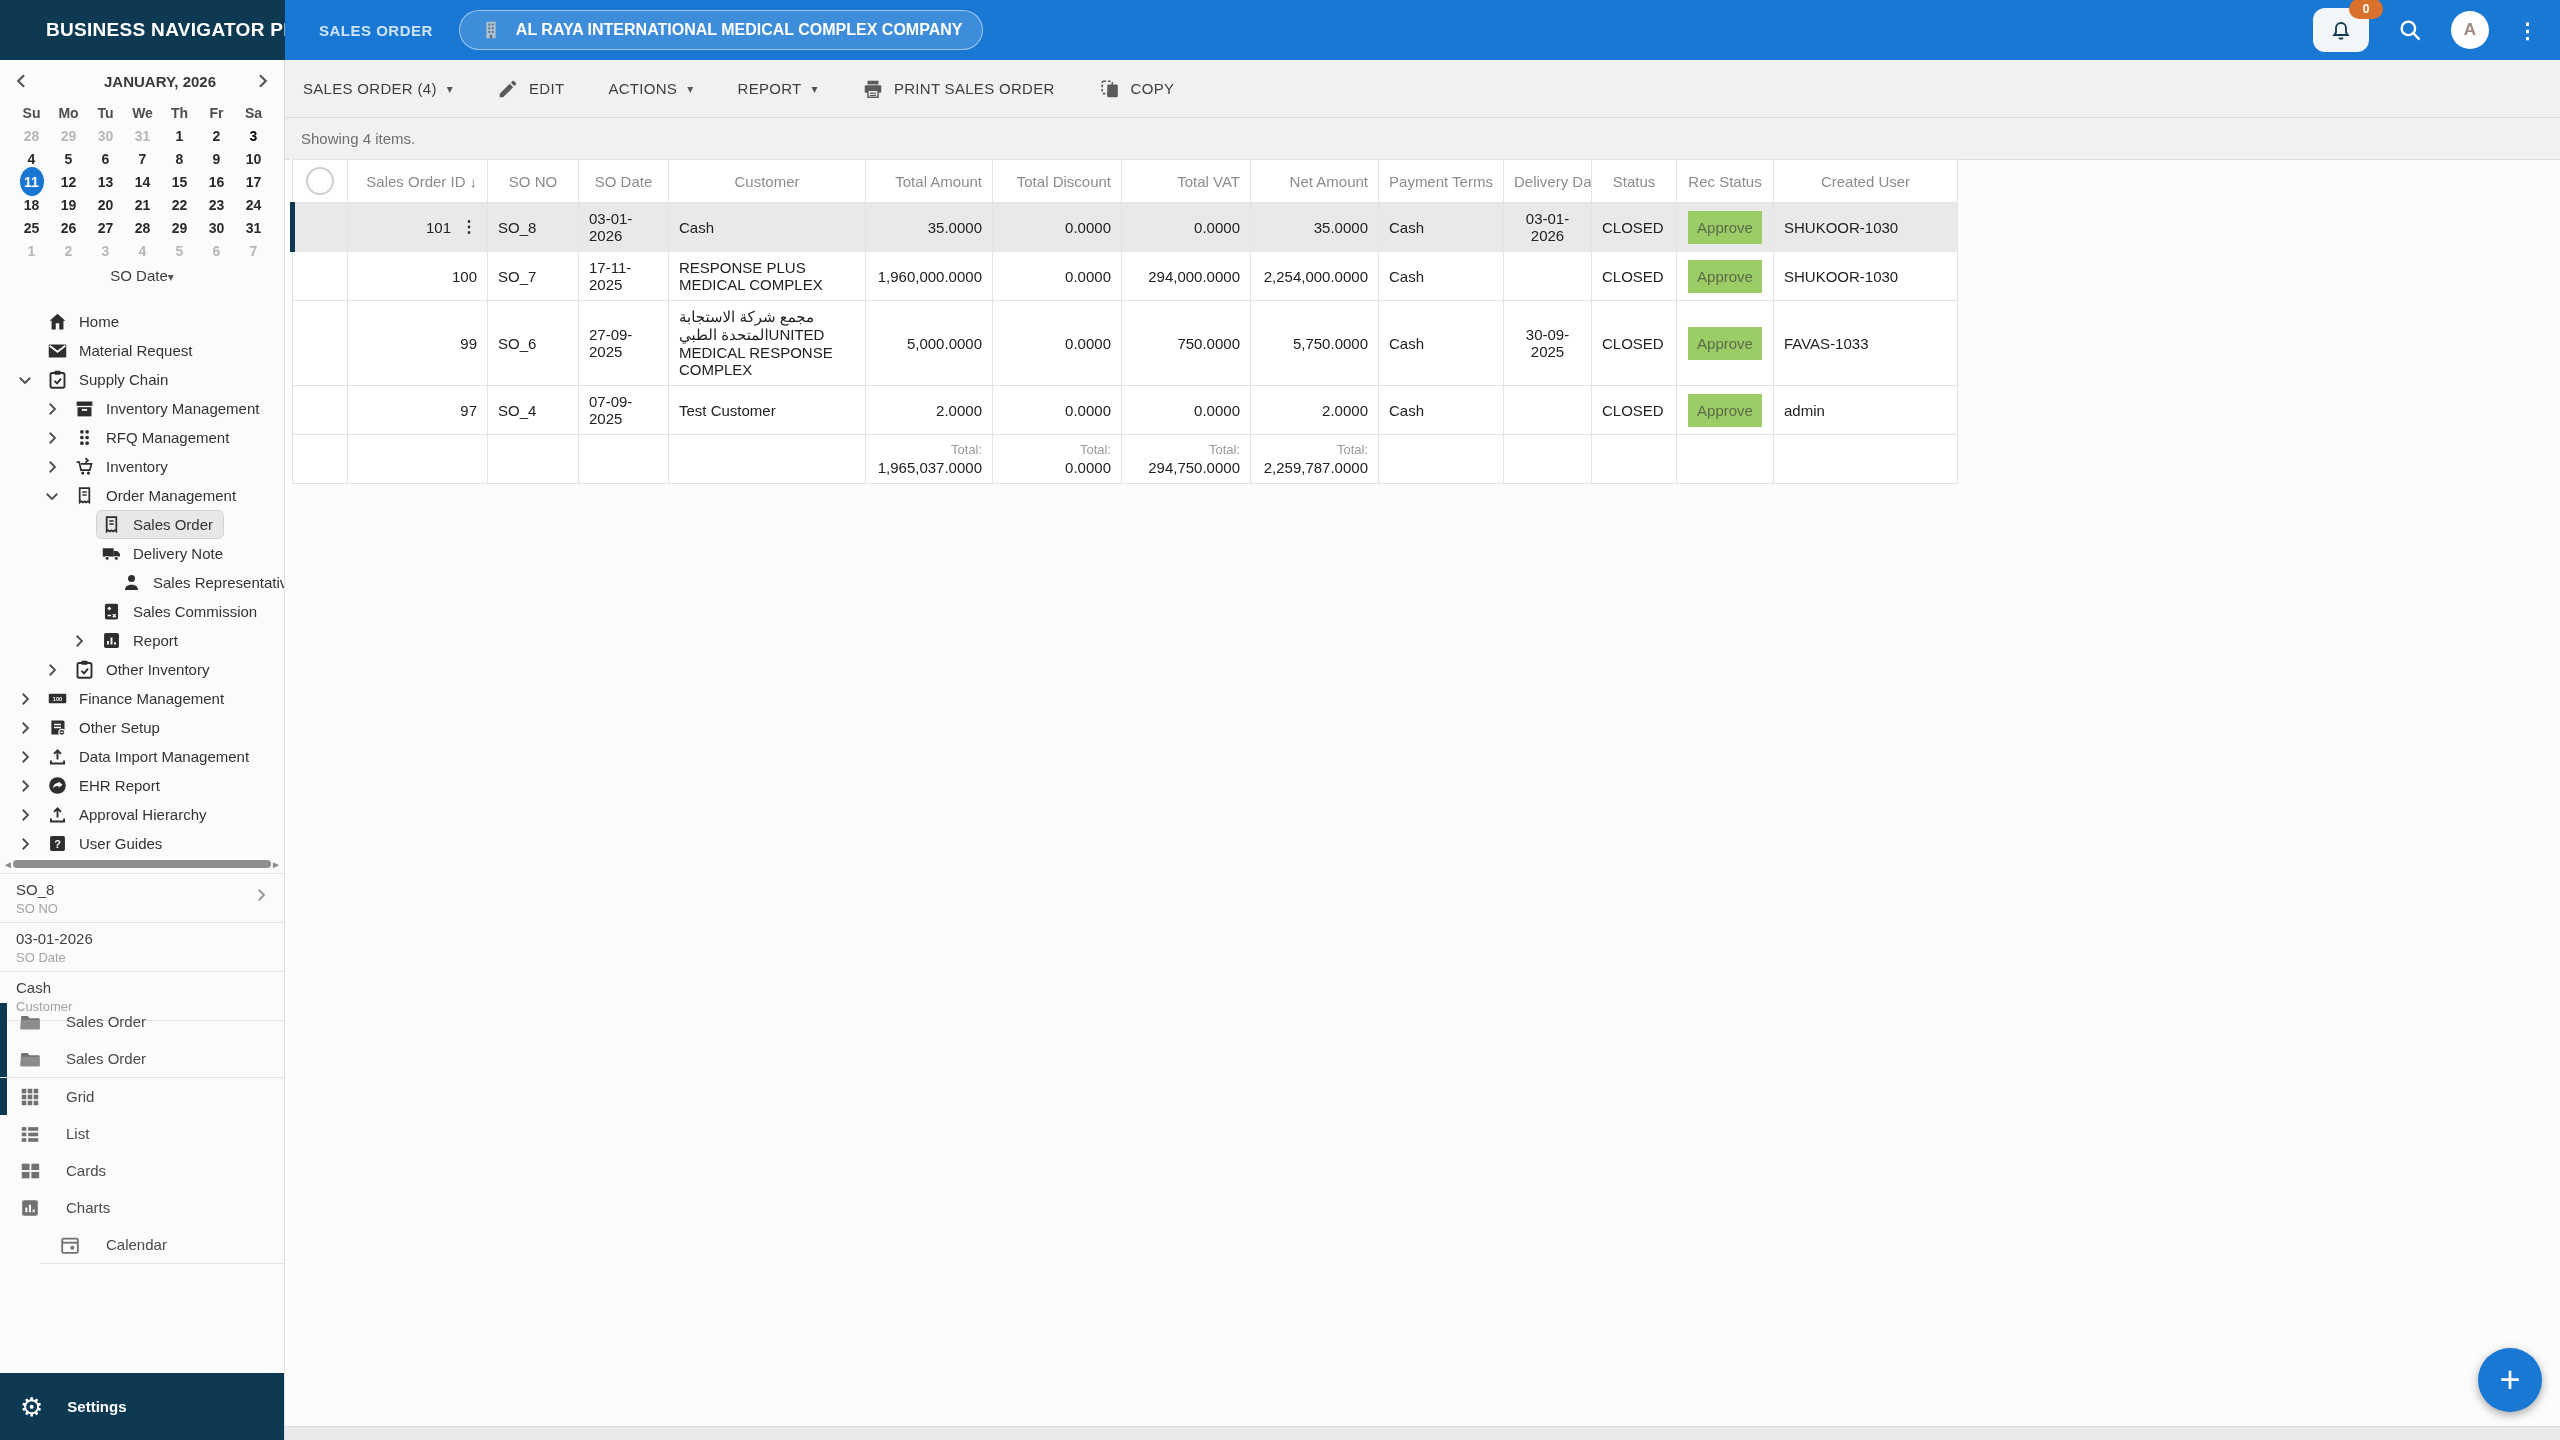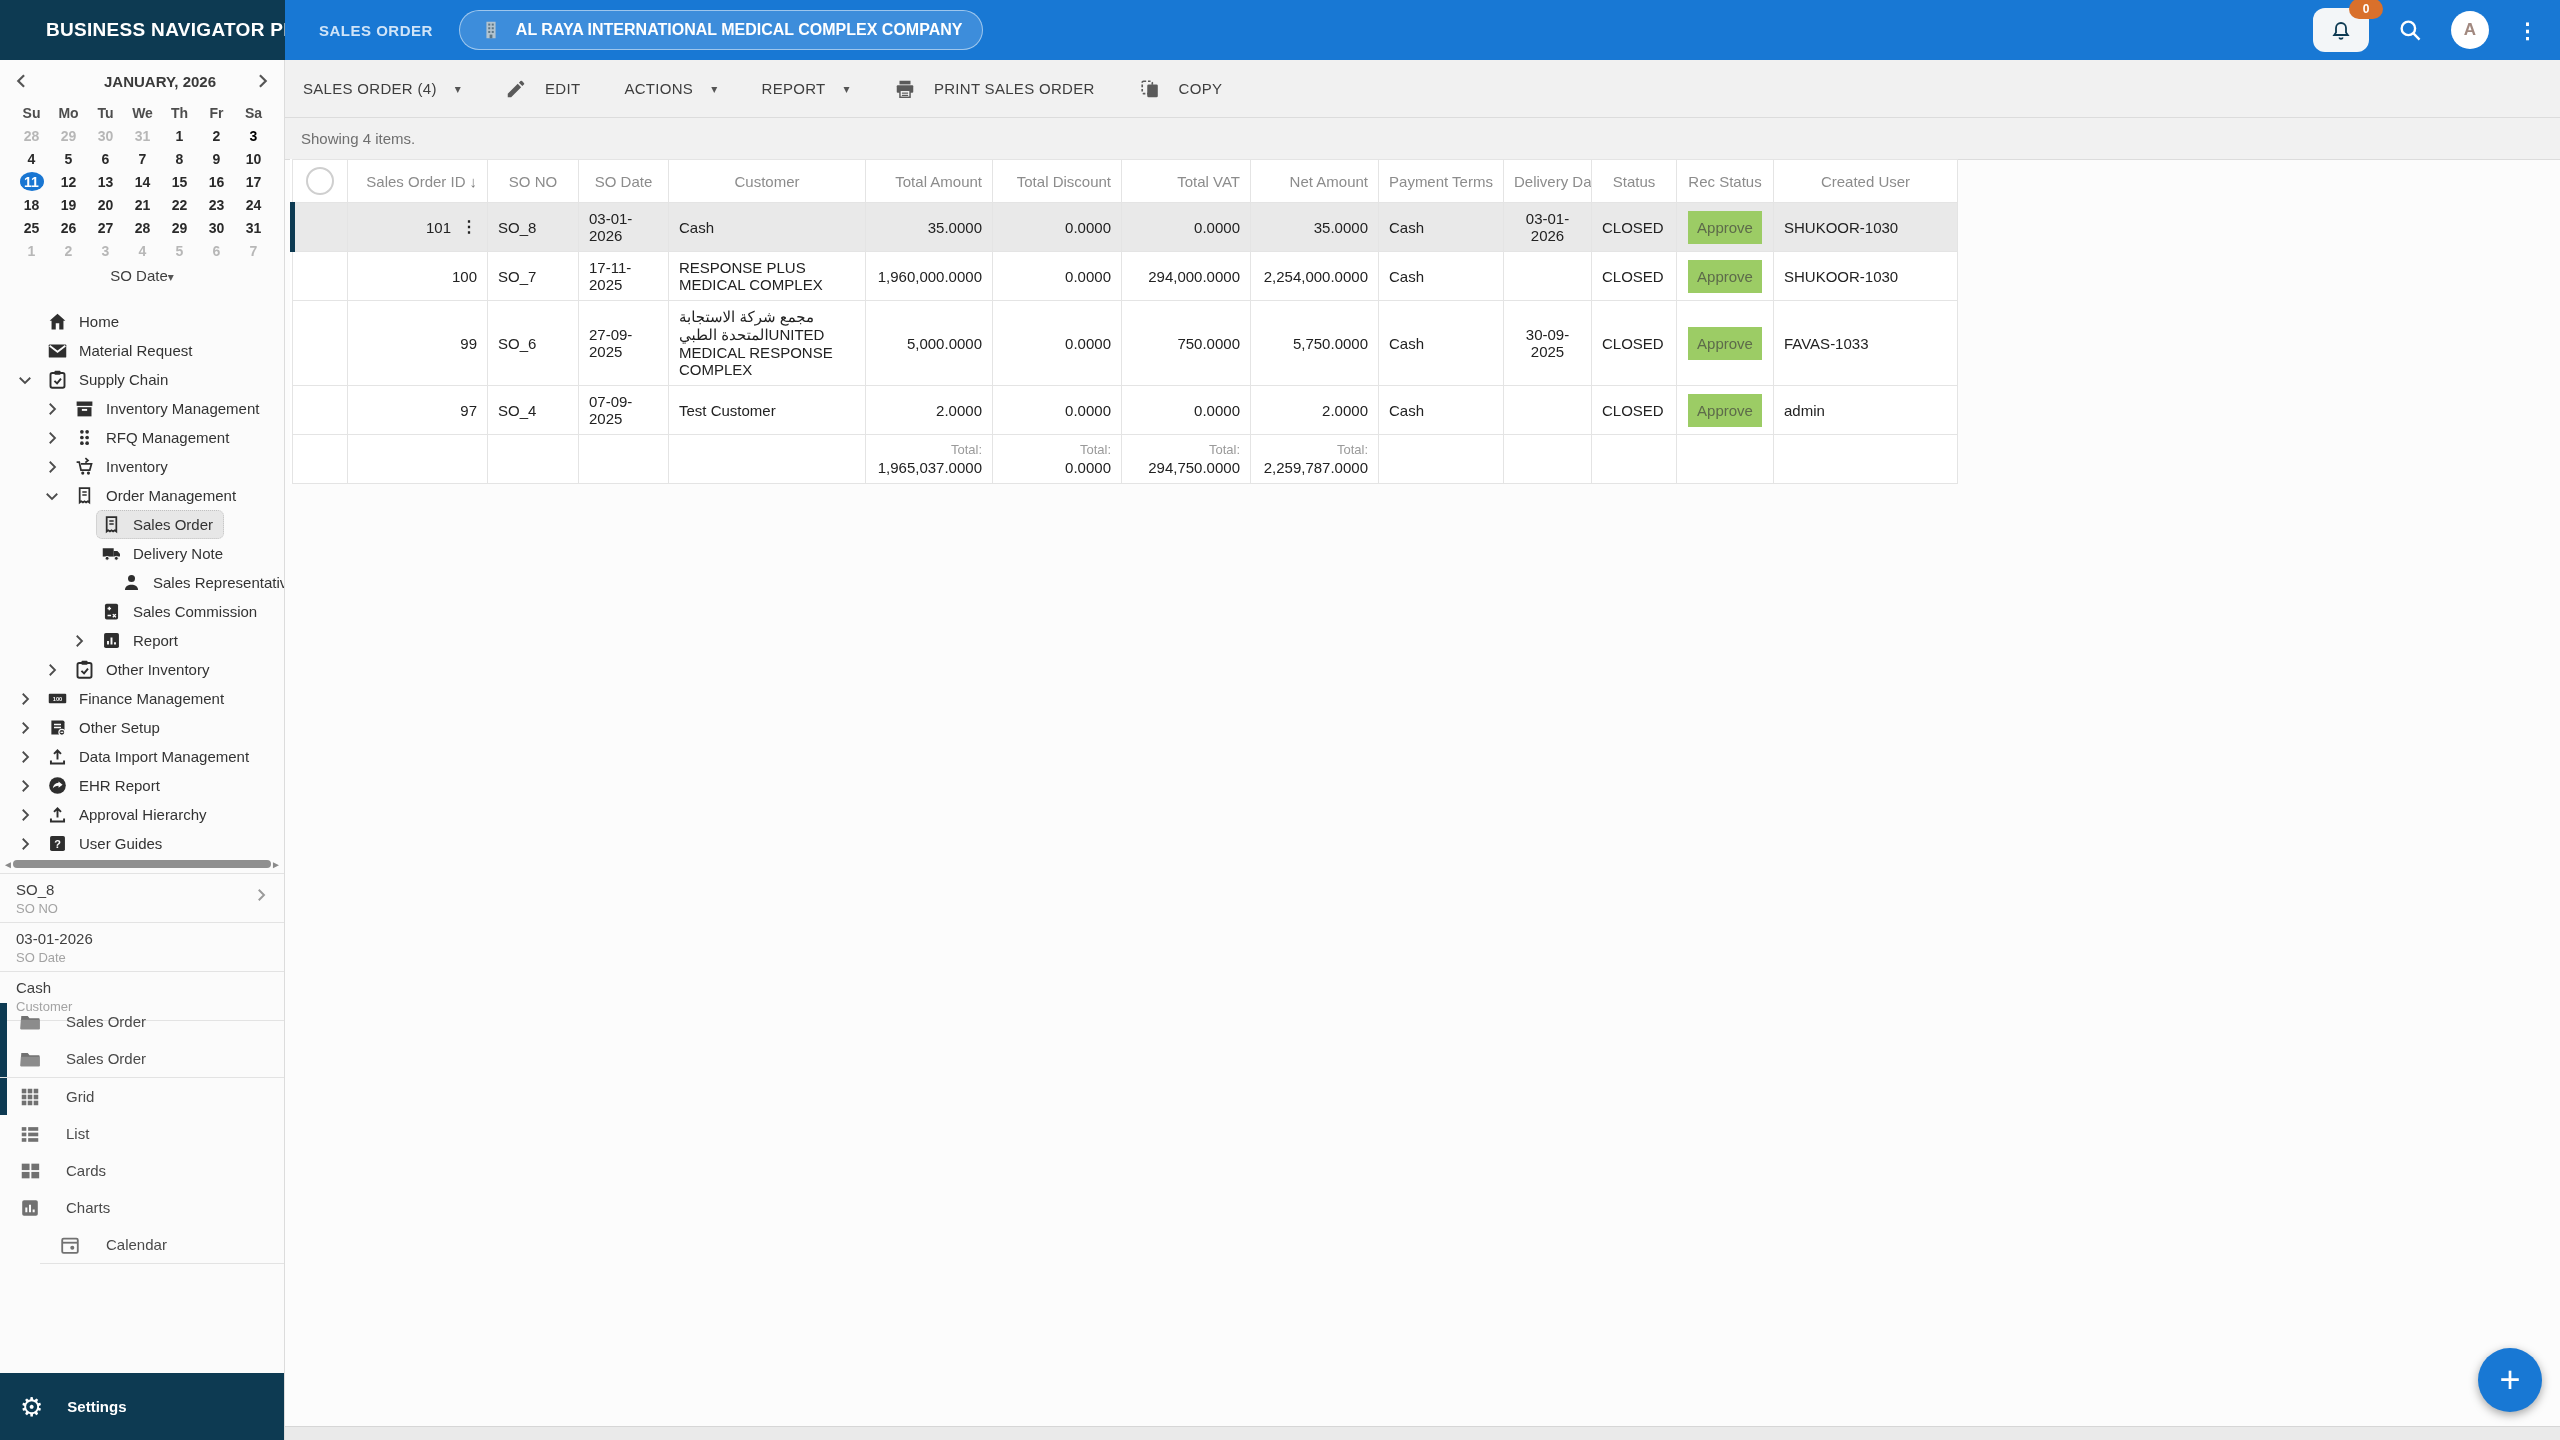--- a/index.html
+++ b/index.html
@@ -29,21 +29,21 @@
   
   .sidebar{position:absolute;top:60px;left:0;width:285px;bottom:0;background:#fbfbfb;border-right:1px solid #dcdcdc;box-sizing:border-box;}
   .cal-title{position:absolute;top:13px;left:0;right:0;text-align:center;font-size:15px;font-weight:700;color:#3a3a3a;padding-left:36px;}
   .cal-nav{position:absolute;top:11px;width:20px;height:20px;cursor:pointer;}
   .cal-prev{left:12px;} .cal-next{right:12px;}
   .cal-grid{position:absolute;top:42px;left:13px;width:259px;display:grid;grid-template-columns:repeat(7,1fr);}
   .wd{height:22px;display:flex;align-items:center;justify-content:center;font-size:14px;font-weight:700;color:#4d4d4d;}
   .day{height:23px;display:flex;align-items:center;justify-content:center;font-size:14px;font-weight:700;color:#2a2a2a;cursor:pointer;}
   .day.muted{color:#b7b7b7;}
   .day.today{color:#000;}
-  .day.selected span{background:#1976d2;color:#fff;width:24px;height:19px;border-radius:50%;display:flex;align-items:center;justify-content:center;}
+  .day.selected span{background:#1976d2;color:#fff;width:24px;height:29px;border-radius:50%;display:flex;align-items:center;justify-content:center;}
   .cal-filter{position:absolute;top:207px;left:0;right:0;text-align:center;font-size:15px;color:#3e3e3e;cursor:pointer;}
   .cal-filter .caret{font-size:12px;color:#555;}
   .tree{position:absolute;top:247px;left:0;right:0;height:552px;overflow:hidden;}
   .tree-row{height:29px;display:flex;align-items:center;box-sizing:border-box;cursor:pointer;}
   .chev{width:18px;height:18px;flex:none;margin-right:8px;}
   .ticon{width:21px;height:21px;flex:none;}
   .tpill{display:flex;align-items:center;gap:11px;padding:3px 10px 3px 4px;border-radius:6px;border:1px solid transparent;}
   .tpill.sel{background:#e7e7e7;border:1px dotted #c0c0c0;}
   .tlabel{font-size:15px;color:#333;white-space:nowrap;}
   .hscroll{position:absolute;top:798px;left:0;right:0;height:13px;}
@@ -61,21 +61,21 @@
   .vrow:nth-child(7){border-bottom:1px solid #e3e3e3;margin-left:40px;}
   .vicon{width:22px;height:22px;flex:none;}
   .vlabel{font-size:15px;color:#4a4a4a;}
   .settings{position:absolute;left:0;right:0;top:1313px;height:67px;background:#0d3a52;color:#fff;
     display:flex;align-items:center;gap:24px;padding-left:20px;cursor:pointer;}
   .gear{font-size:26px;line-height:1;}
   .settings-label{font-size:15px;font-weight:700;}
   
   .main{position:absolute;top:60px;left:285px;right:0;bottom:0;background:#fcfcfc;}
   .toolbar{height:57px;background:#f1f1f1;border-bottom:1px solid #dcdcdc;display:flex;align-items:center;gap:44px;padding-left:18px;}
-  .tbtn{display:flex;align-items:center;gap:18px;font-size:15px;color:#3e3e3e;letter-spacing:.3px;cursor:pointer;white-space:nowrap;}
+  .tbtn{display:flex;align-items:center;gap:10px;font-size:15px;color:#3e3e3e;letter-spacing:.3px;cursor:pointer;white-space:nowrap;}
   .tbtn .ic{width:22px;height:22px;}
   .caret{font-size:12px;color:#555;}
   .showing{height:41px;background:#f1f1f1;border-bottom:1px solid #dcdcdc;display:flex;align-items:center;padding-left:16px;font-size:15px;color:#6f6f6f;}
   table.grid{position:absolute;top:99px;left:5px;border-collapse:collapse;table-layout:fixed;background:#fff;font-size:15px;color:#222;}
   table.grid th,table.grid td{border:1px solid #e4e4e4;padding:7px 10px;vertical-align:middle;box-sizing:border-box;overflow:hidden;}
   table.grid th{color:#8c8c8c;font-weight:400;height:41px;white-space:nowrap;cursor:pointer;}
   .al-r{text-align:right;} .al-c{text-align:center;}
   .circ{display:inline-block;width:24px;height:24px;border:2px solid #cfcfcf;border-radius:50%;vertical-align:middle;cursor:pointer;}
   .sort{color:#7a7a7a;margin-left:4px;}
   tr.sel-row td{background:#e9e9e9;}

